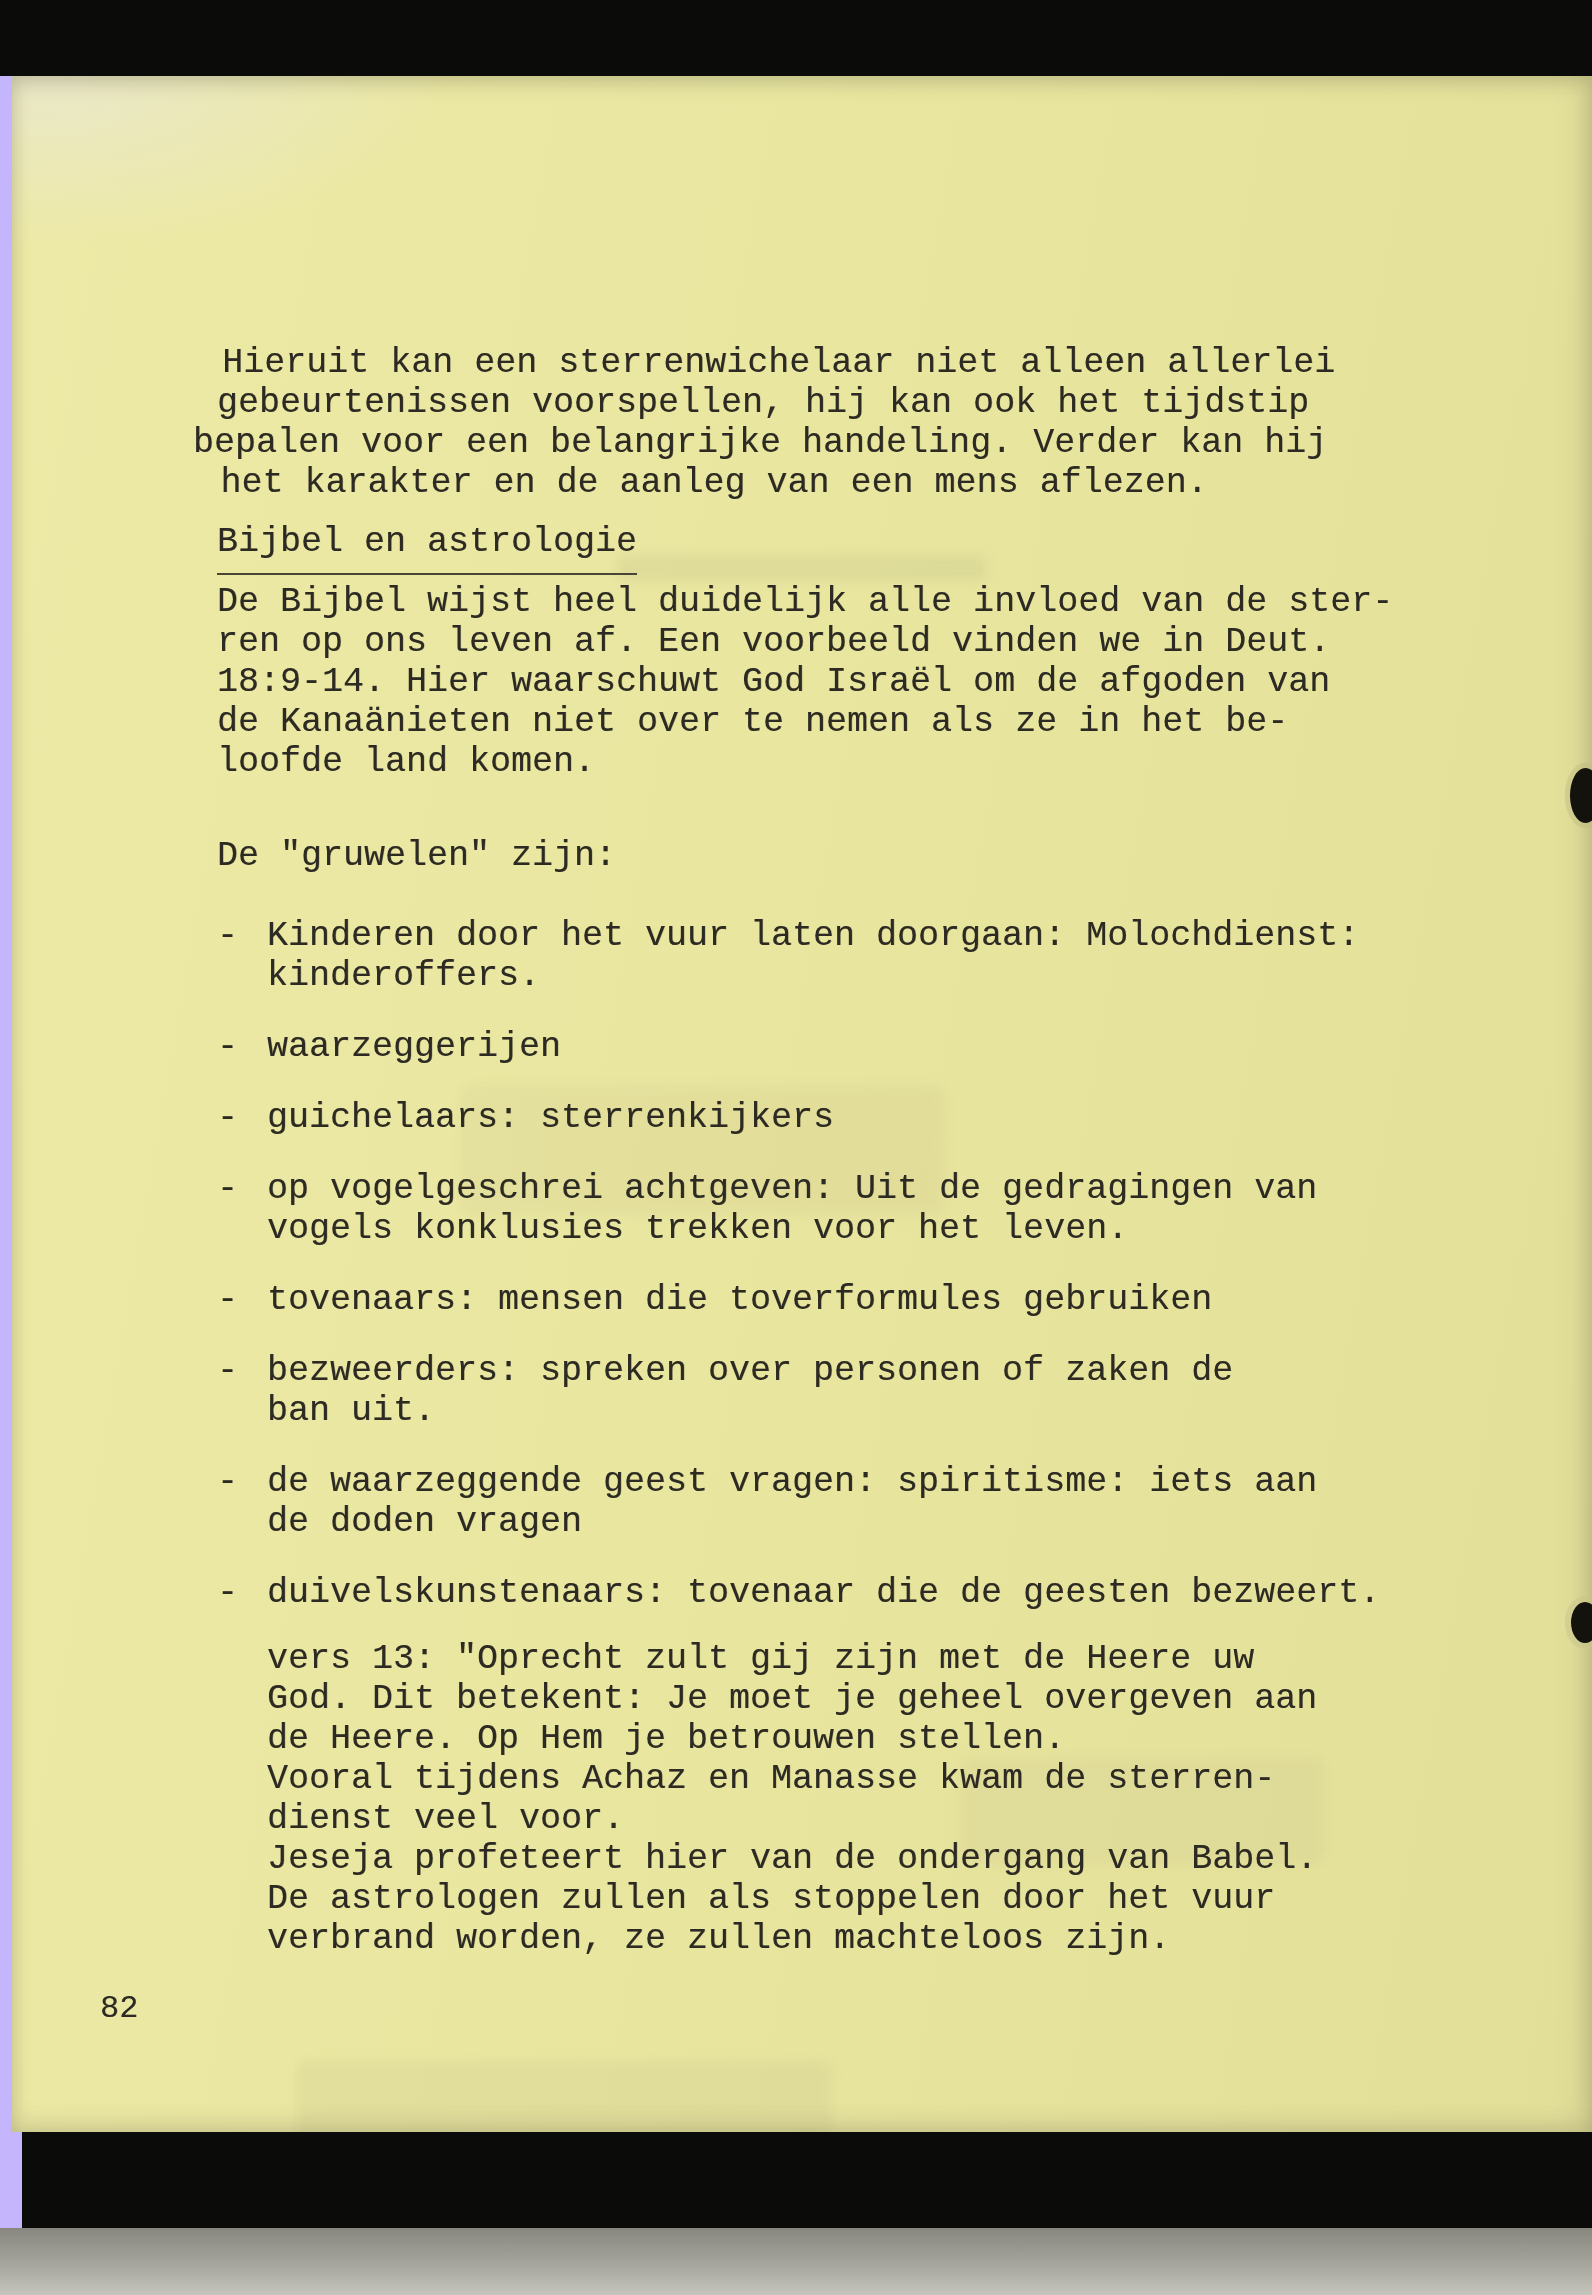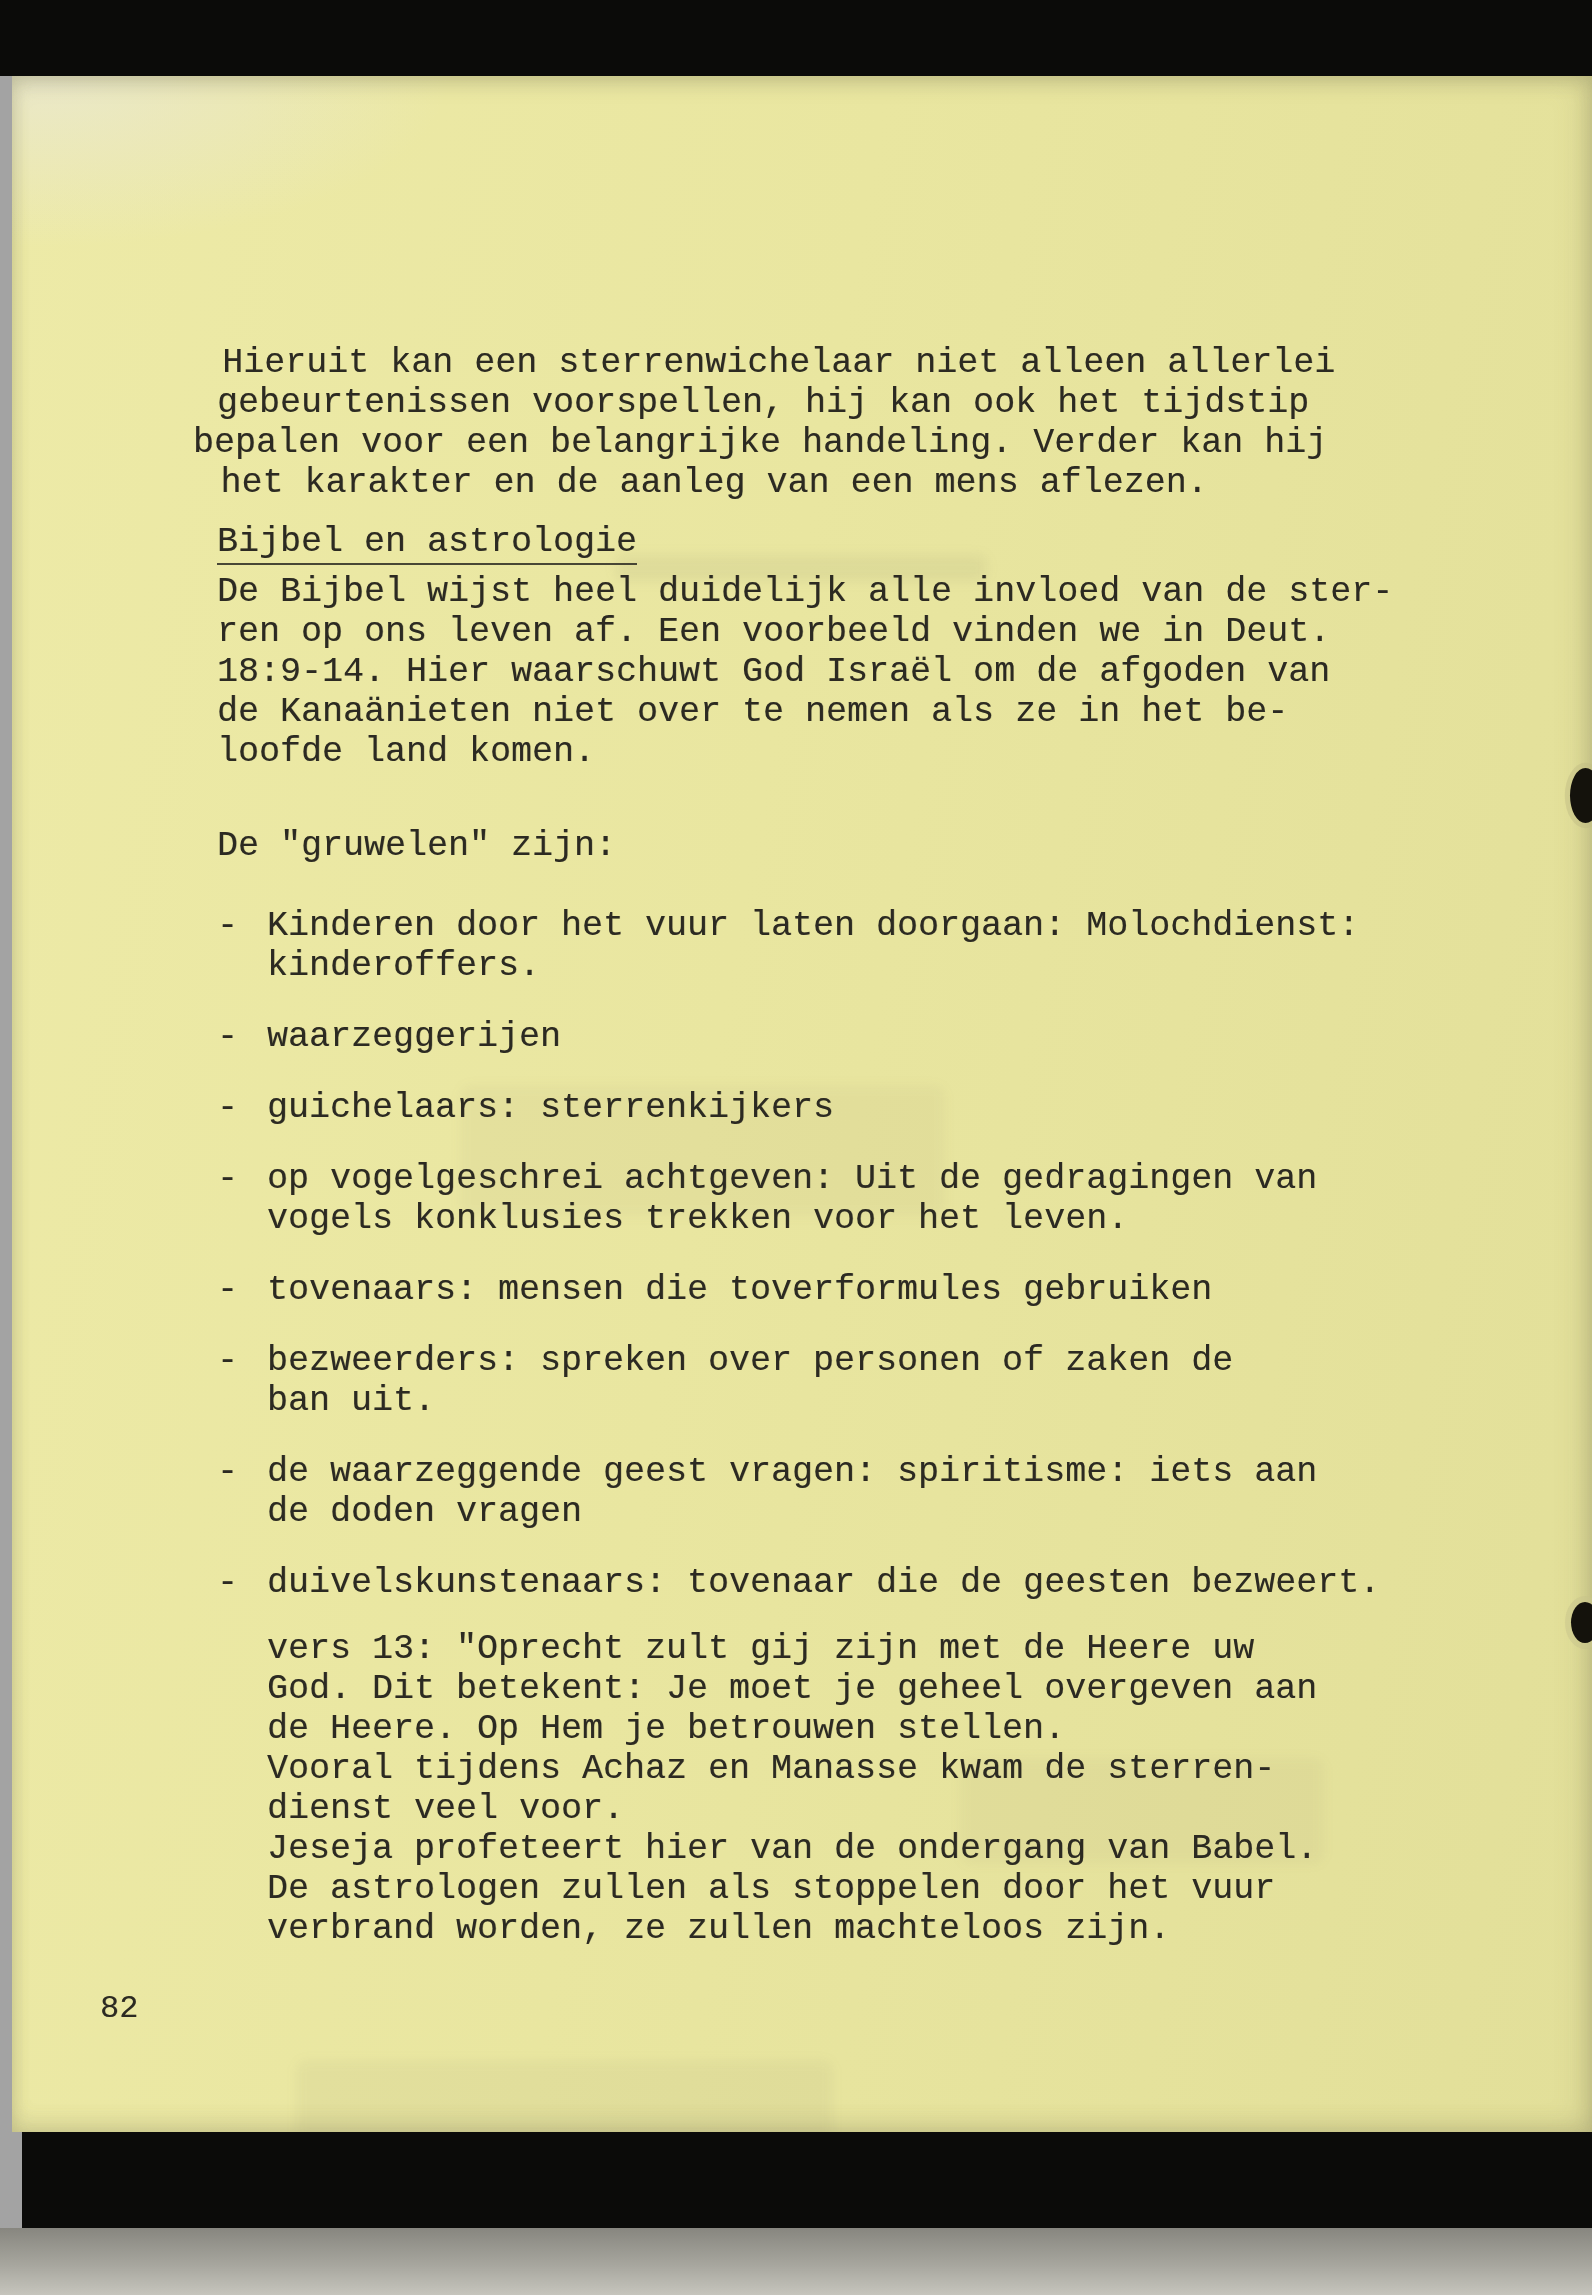--- a/index.html
+++ b/index.html
@@ -3,21 +3,21 @@
 <meta charset="utf-8">
 <style>
   html,body{margin:0;padding:0;}
   body{
     width:1592px;height:2295px;
     font-family:"Liberation Mono","DejaVu Sans Mono",monospace;
     background:#f0efe9;
   }
   .screen{
     position:relative;width:1592px;height:2295px;overflow:hidden;
-    background:#a3a3a3;
+    background:#c4b5fd;
   }
   
   .top-bar{
     position:absolute;left:0;top:0;width:1592px;height:76px;
     background:var(--bar,#0b0b09);
   }
   .bottom-bar{
     position:absolute;left:22.4px;top:2132px;width:1570px;height:97px;
     background:var(--bar,#0b0b09);
   }
@@ -62,21 +62,21 @@
   .block{margin:0 0 31px 0;}
   .block[data-name="intro-paragraph"]{margin-bottom:19px;}
   .block[data-name="bible-astrology-heading"]{margin-bottom:7px;}
   .block[data-name="bible-paragraph"]{margin-bottom:54px;}
   .block[data-name="gruwelen-intro"]{margin-bottom:40px;}
   .block.list-item{position:relative;padding-left:50px;margin-bottom:31px;}
   .block.list-item .bullet{position:absolute;left:0;top:0;}
   .block[data-name="vers13-paragraph"]{margin-left:50px;margin-top:-5.2px;}
   .heading-text{
     border-bottom:2.6px solid rgba(44,42,34,.85);
-    padding-bottom:1px;display:inline-block;
+    padding-bottom:11px;display:inline-block;
   }
   .page-number{
     position:absolute;left:100px;top:1990px;
     font-size:32px;color:var(--ink,#2c2a22);
     text-shadow:0.4px 0.4px 0 rgba(44,42,34,.3);
   }
 </style>
 </head>
 <body>
 

